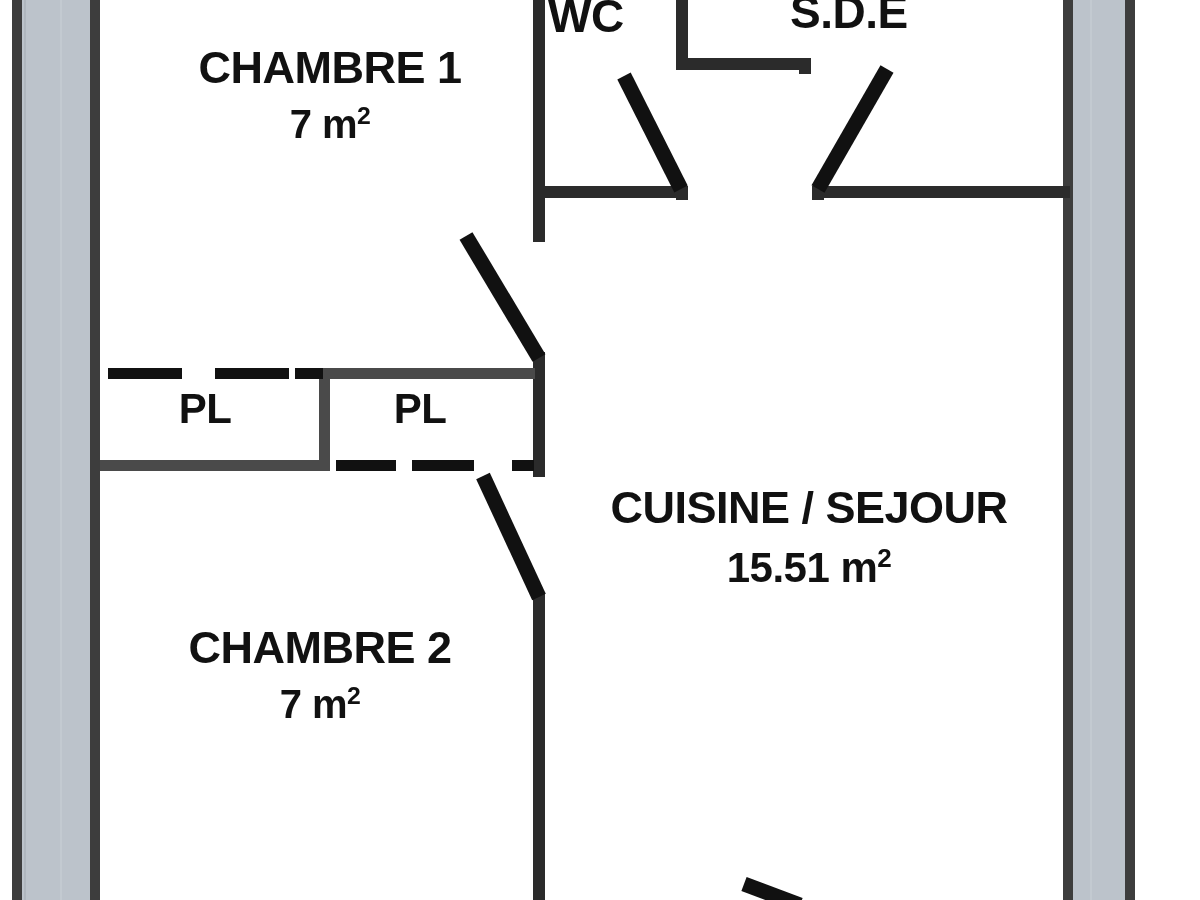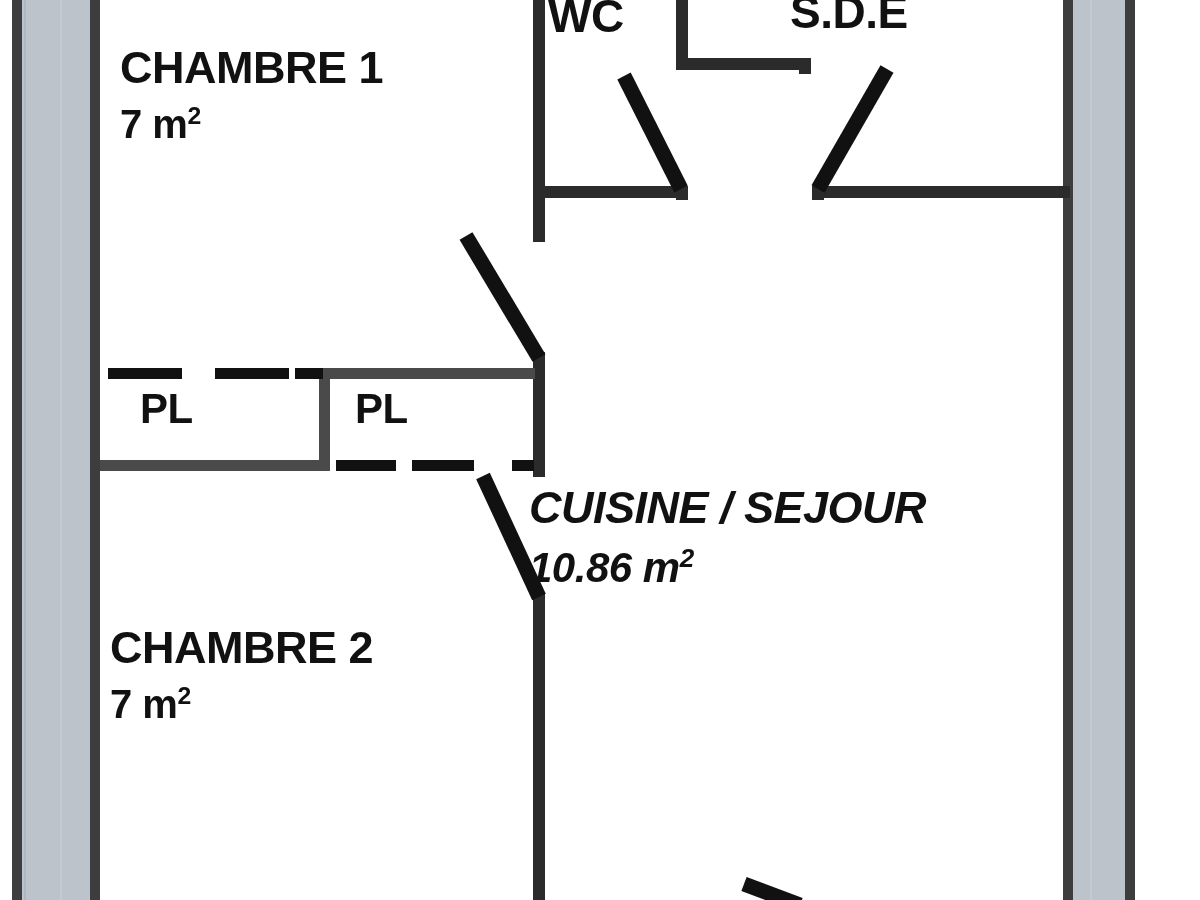--- a/index.html
+++ b/index.html
@@ -23,20 +23,21 @@
     left: 0;
     width: 1200px;
     height: 900px;
     display: block;
   }
   .room-label {
     position: absolute;
     color: #111111;
     font-family: "Liberation Sans", sans-serif;
     font-weight: bold;
+    text-align: center;
     white-space: nowrap;
     line-height: 1.08;
     letter-spacing: -0.5px;
   }
   .label-name {
     display: block;
   }
   .label-area {
     display: block;
   }
@@ -45,21 +46,21 @@
     vertical-align: super;
     line-height: 0;
   }
   
   #label-chambre1 { left: 120px; top: 44px; width: 420px; font-size: 45px; }
   #label-chambre1 .label-area { font-size: 40px; margin-top: 10px; }
 
   #label-chambre2 { left: 110px; top: 624px; width: 420px; font-size: 45px; }
   #label-chambre2 .label-area { font-size: 40px; margin-top: 10px; }
 
-  #label-cuisine  { left: 529px; top: 484px; width: 500px; font-size: 45px; font-style: italic; }
+  #label-cuisine  { left: 559px; top: 484px; width: 500px; font-size: 45px; }
   #label-cuisine .label-area { font-size: 42px; margin-top: 12px; }
 
   #label-wc { left: 548px; top: -8px; width: 130px; font-size: 46px; text-align: left; }
   #label-sde { left: 790px; top: -12px; width: 230px; font-size: 46px; text-align: left; }
 
   #label-pl1 { left: 140px; top: 386px; width: 130px; font-size: 42px; }
   #label-pl2 { left: 355px; top: 386px; width: 130px; font-size: 42px; }
 </style>
 </head>
 <body>
@@ -167,21 +168,21 @@
     <span class="label-area"><span>7 m</span><sup>2</sup></span>
   </div>
 
   <div class="room-label" id="label-chambre2">
     <span class="label-name">CHAMBRE 2</span>
     <span class="label-area"><span>7 m</span><sup>2</sup></span>
   </div>
 
   <div class="room-label" id="label-cuisine">
     <span class="label-name">CUISINE / SEJOUR</span>
-    <span class="label-area"><span>10.86 m</span><sup>2</sup></span>
+    <span class="label-area"><span>15.51 m</span><sup>2</sup></span>
   </div>
 
   <div class="room-label" id="label-wc">
     <span class="label-name">WC</span>
   </div>
 
   <div class="room-label" id="label-sde">
     <span class="label-name">S.D.E</span>
   </div>
 

